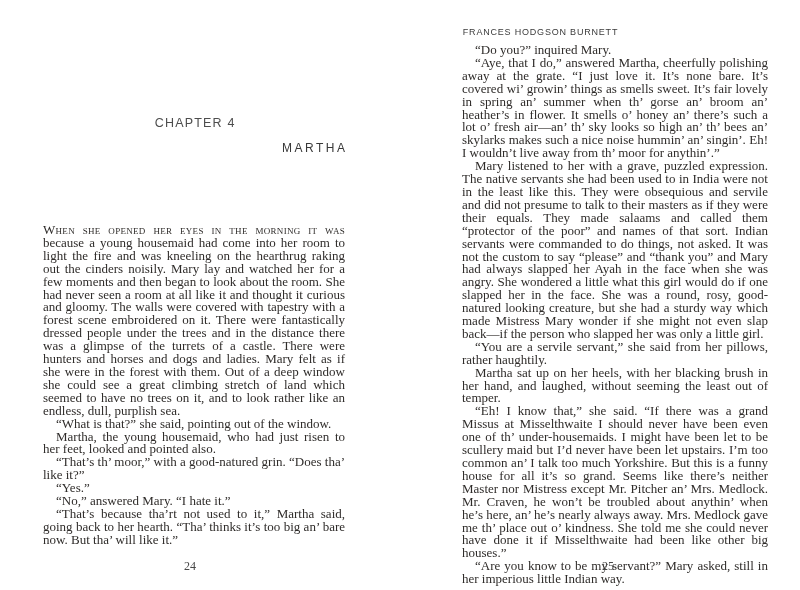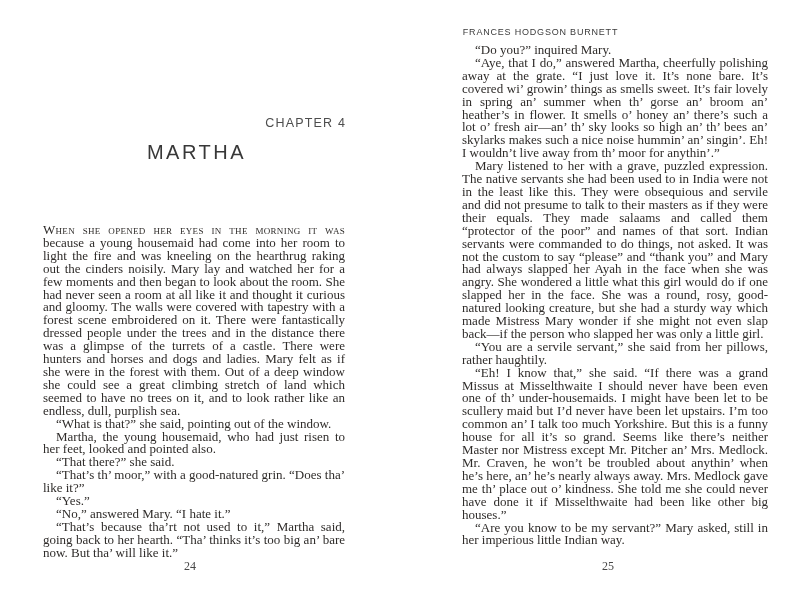--- a/index.html
+++ b/index.html
@@ -22,35 +22,35 @@
     height: 590px;
   }
   .page-left  { left: 43px;  width: 302px; }
   .page-right { left: 462px; width: 306px; }
 
   .chapter-label {
     position: absolute;
     top: 116px;
     left: 0;
     width: 100%;
-    text-align: right;
+    text-align: center;
     font-family: "Liberation Sans", sans-serif;
     font-size: 12.5px;
     letter-spacing: 1.2px;
     padding-left: 1.2px;
     color: #4d4d4d;
   }
   .chapter-title {
     position: absolute;
     top: 141px;
     left: 0;
     width: 100%;
-    text-align: center;
+    text-align: right;
     font-family: "Liberation Sans", sans-serif;
-    font-size: 20px;
+    font-size: 12px;
     letter-spacing: 2.5px;
     padding-left: 2.5px;
     color: #383838;
   }
   .running-head {
     position: absolute;
     top: 27px;
     left: 0;
     width: 100%;
     text-align: left;
@@ -98,38 +98,38 @@
 <div class="spread">
 
   <section class="page page-left">
     <div class="chapter-label">CHAPTER 4</div>
     <div class="chapter-title">MARTHA</div>
 
     <div class="body-text body-text-left">
       <p class="opening">When she opened her eyes in the morning it was because a young housemaid had come into her room to light the fire and was kneeling on the hearthrug raking out the cinders noisily. Mary lay and watched her for a few moments and then began to look about the room. She had never seen a room at all like it and thought it curious and gloomy. The walls were covered with tapestry with a forest scene embroidered on it. There were fantastically dressed people under the trees and in the distance there was a glimpse of the turrets of a castle. There were hunters and horses and dogs and ladies. Mary felt as if she were in the forest with them. Out of a deep window she could see a great climbing stretch of land which seemed to have no trees on it, and to look rather like an endless, dull, purplish sea.</p>
       <p class="indent">“What is that?” she said, pointing out of the window.</p>
       <p class="indent">Martha, the young housemaid, who had just risen to her feet, looked and pointed also.</p>
-      <p class="indent">“That there?” she said.</p>
       <p class="indent">“That’s th’ moor,” with a good-natured grin. “Does tha’ like it?”</p>
       <p class="indent">“Yes.”</p>
       <p class="indent">“No,” answered Mary. “I hate it.”</p>
       <p class="indent">“That’s because tha’rt not used to it,” Martha said, going back to her hearth. “Tha’ thinks it’s too big an’ bare now. But tha’ will like it.”</p>
     </div>
 
     <div class="folio folio-left">24</div>
   </section>
 
   <section class="page page-right">
     <div class="running-head">FRANCES HODGSON BURNETT</div>
 
     <div class="body-text body-text-right">
       <p class="indent">“Do you?” inquired Mary.</p>
       <p class="indent">“Aye, that I do,” answered Martha, cheerfully polishing away at the grate. “I just love it. It’s none bare. It’s covered wi’ growin’ things as smells sweet. It’s fair lovely in spring an’ summer when th’ gorse an’ broom an’ heather’s in flower. It smells o’ honey an’ there’s such a lot o’ fresh air—an’ th’ sky looks so high an’ th’ bees an’ skylarks makes such a nice noise hummin’ an’ singin’. Eh! I wouldn’t live away from th’ moor for anythin’.”</p>
       <p class="indent">Mary listened to her with a grave, puzzled expression. The native servants she had been used to in India were not in the least like this. They were obsequious and servile and did not presume to talk to their masters as if they were their equals. They made salaams and called them “protector of the poor” and names of that sort. Indian servants were commanded to do things, not asked. It was not the custom to say “please” and “thank you” and Mary had always slapped her Ayah in the face when she was angry. She wondered a little what this girl would do if one slapped her in the face. She was a round, rosy, good-natured looking creature, but she had a sturdy way which made Mistress Mary wonder if she might not even slap back—if the person who slapped her was only a little girl.</p>
       <p class="indent">“You are a servile servant,” she said from her pillows, rather haughtily.</p>
+      <p class="indent">Martha sat up on her heels, with her blacking brush in her hand, and laughed, without seeming the least out of temper.</p>
       <p class="indent">“Eh! I know that,” she said. “If there was a grand Missus at Misselthwaite I should never have been even one of th’ under-housemaids. I might have been let to be scullery maid but I’d never have been let upstairs. I’m too common an’ I talk too much Yorkshire. But this is a funny house for all it’s so grand. Seems like there’s neither Master nor Mistress except Mr. Pitcher an’ Mrs. Medlock. Mr. Craven, he won’t be troubled about anythin’ when he’s here, an’ he’s nearly always away. Mrs. Medlock gave me th’ place out o’ kindness. She told me she could never have done it if Misselthwaite had been like other big houses.”</p>
       <p class="indent">“Are you know to be my servant?” Mary asked, still in her imperious little Indian way.</p>
     </div>
 
     <div class="folio folio-right">25</div>
   </section>
 
 </div>
 
 </body></html>

